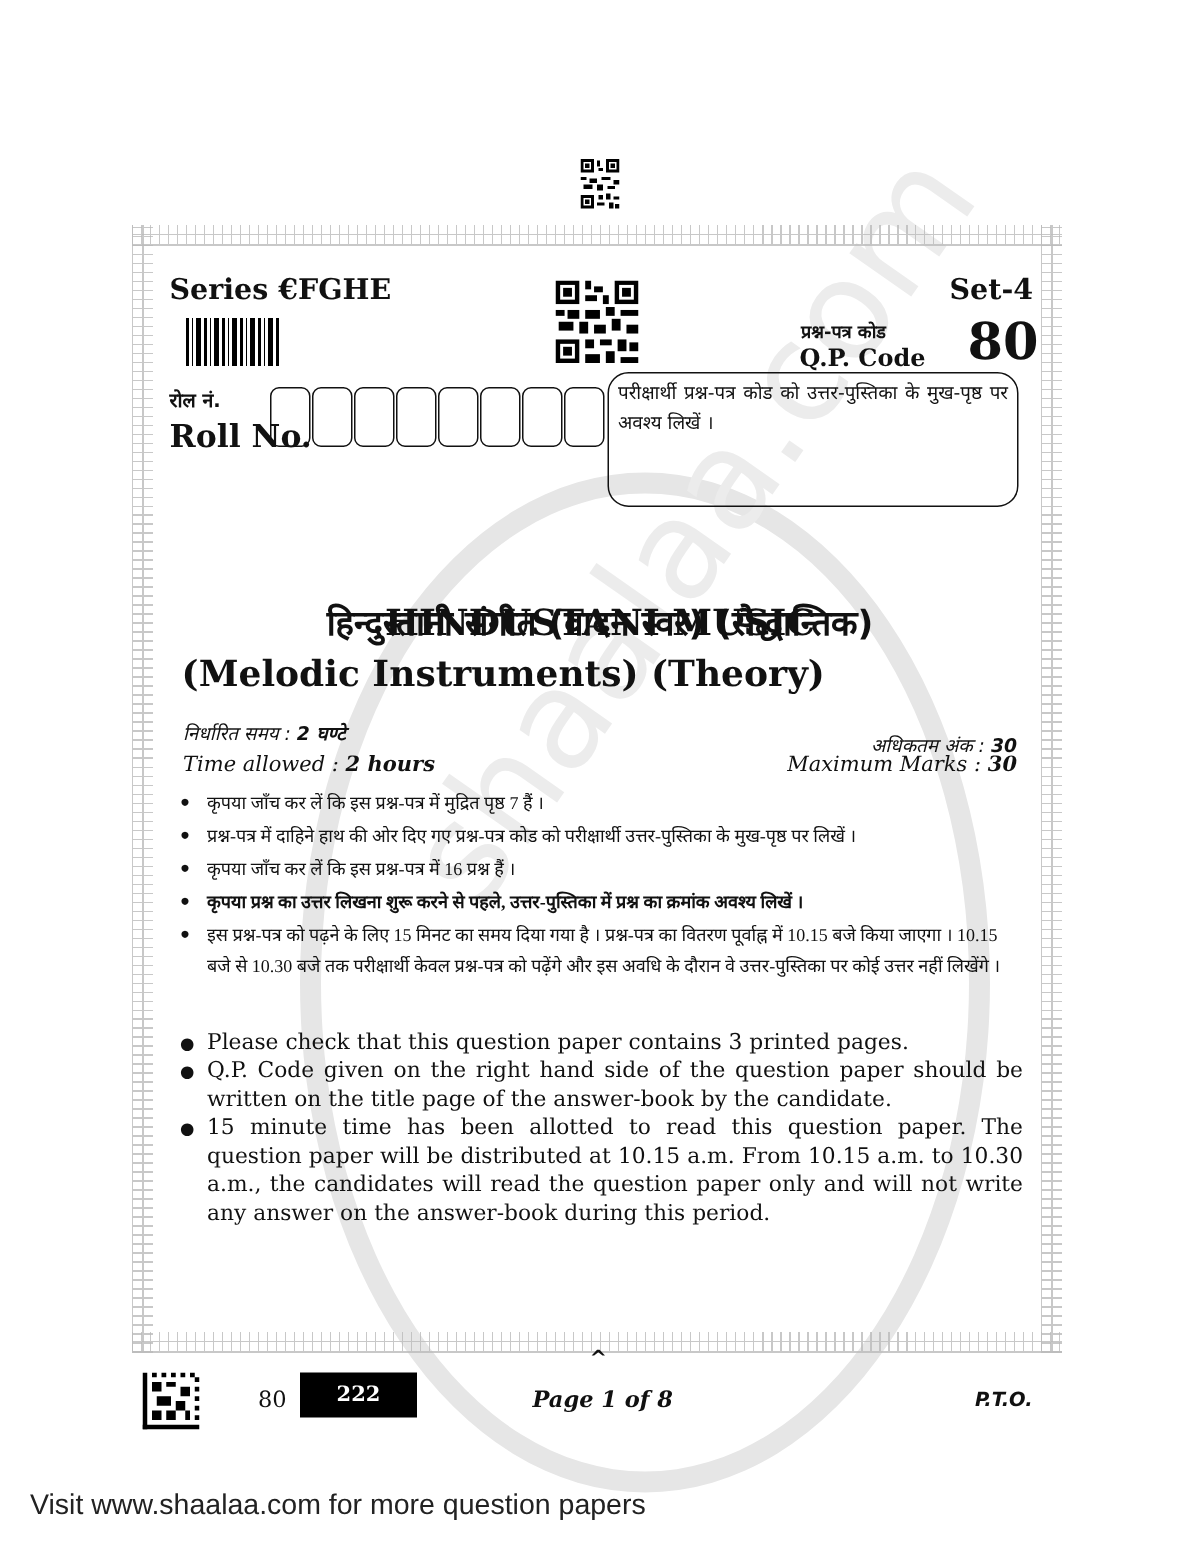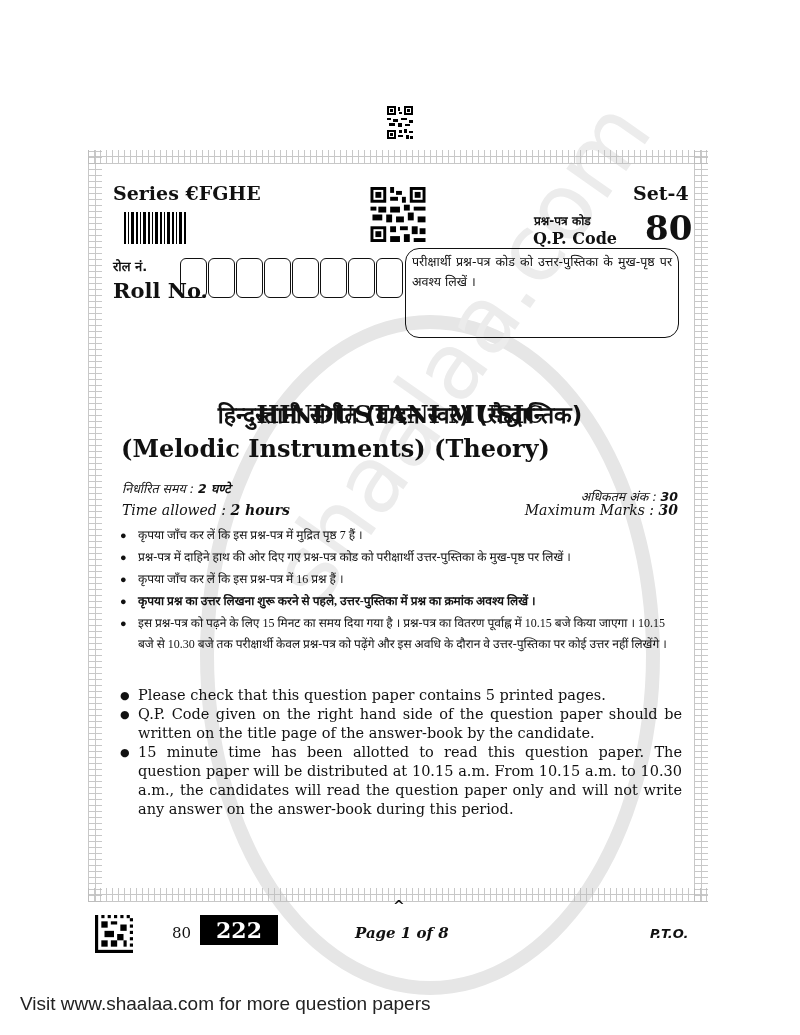--- a/index.html
+++ b/index.html
@@ -40,21 +40,21 @@
   ul.instr { position: absolute; left: 120px; width: 562px; margin: 0; padding: 0; list-style: none; }
   ul.instr li { position: relative; padding-left: 18px; }
   ul.instr li::before { content: "\25CF"; position: absolute; left: 0; top: 0; font-size: 11px; }
   .hi-list { top: 525px; font-family: Liberation Serif, serif; font-size: 12px; line-height: 21px; }
   .hi-list li { margin-bottom: 1px; }
   .en-list { top: 686px; font-size: 14.5px; line-height: 19px; text-align: justify; }
   .en-list li.bold { font-weight: bold; }
   .caret { left: 393px; top: 898px; font-size: 14px; font-weight: bold; font-family: "DejaVu Sans", sans-serif; }
   .dm { left: 95px; top: 915px; width: 38px; height: 38px; }
   .foot-code { left: 172px; top: 924px; font-size: 15px; }
-  .foot-num { left: 200px; top: 915px; width: 78px; height: 30px; background: #000; color: #fff; font-size: 22px; font-weight: bold; text-align: center; line-height: 30px; }
+  .foot-num { left: 200px; top: 915px; width: 78px; height: 30px; background: #000; color: #fff; font-size: 14px; font-weight: bold; text-align: center; line-height: 30px; }
   .foot-page { left: 355px; top: 924px; font-size: 15px; font-style: italic; font-weight: bold; }
   .foot-pto { left: 650px; top: 926px; font-size: 13px; font-weight: bold; font-style: italic; font-family: "DejaVu Sans", sans-serif; }
   .visit { left: 20px; top: 993px; font-family: "Liberation Sans", sans-serif; font-size: 19px; color: #222; }
 </style>
 </head>
 <body>
 
 <div class="abs watermark-circle"></div>
 <div class="abs watermark-text">shaalaa.com</div>
 
@@ -169,21 +169,21 @@
 
 <ul class="instr hi-list">
   <li>कृपया जाँच कर लें कि इस प्रश्न-पत्र में मुद्रित पृष्ठ 7 हैं ।</li>
   <li>प्रश्न-पत्र में दाहिने हाथ की ओर दिए गए प्रश्न-पत्र कोड को परीक्षार्थी उत्तर-पुस्तिका के मुख-पृष्ठ पर लिखें ।</li>
   <li>कृपया जाँच कर लें कि इस प्रश्न-पत्र में 16 प्रश्न हैं ।</li>
   <li style="font-weight:bold">कृपया प्रश्न का उत्तर लिखना शुरू करने से पहले, उत्तर-पुस्तिका में प्रश्न का क्रमांक अवश्य लिखें ।</li>
   <li>इस प्रश्न-पत्र को पढ़ने के लिए 15 मिनट का समय दिया गया है । प्रश्न-पत्र का वितरण पूर्वाह्न में 10.15 बजे किया जाएगा । 10.15 बजे से 10.30 बजे तक परीक्षार्थी केवल प्रश्न-पत्र को पढ़ेंगे और इस अवधि के दौरान वे उत्तर-पुस्तिका पर कोई उत्तर नहीं लिखेंगे ।</li>
 </ul>
 
 <ul class="instr en-list">
-  <li>Please check that this question paper contains 5 printed pages.</li>
+  <li>Please check that this question paper contains 3 printed pages.</li>
   <li>Q.P. Code given on the right hand side of the question paper should be written on the title page of the answer-book by the candidate.</li>
   <li>15 minute time has been allotted to read this question paper. The question paper will be distributed at 10.15 a.m. From 10.15 a.m. to 10.30 a.m., the candidates will read the question paper only and will not write any answer on the answer-book during this period.</li>
 </ul>
 
 <div class="abs caret">^</div>
 <svg class="abs dm" viewBox="0 0 12 12">
   <rect x="0" y="0" width="1" height="12" fill="#000"></rect>
     <rect x="0" y="11" width="12" height="1" fill="#000"></rect>
   <rect x="2" y="0" width="1" height="1" fill="#000"></rect>
     <rect x="4" y="0" width="1" height="1" fill="#000"></rect>

